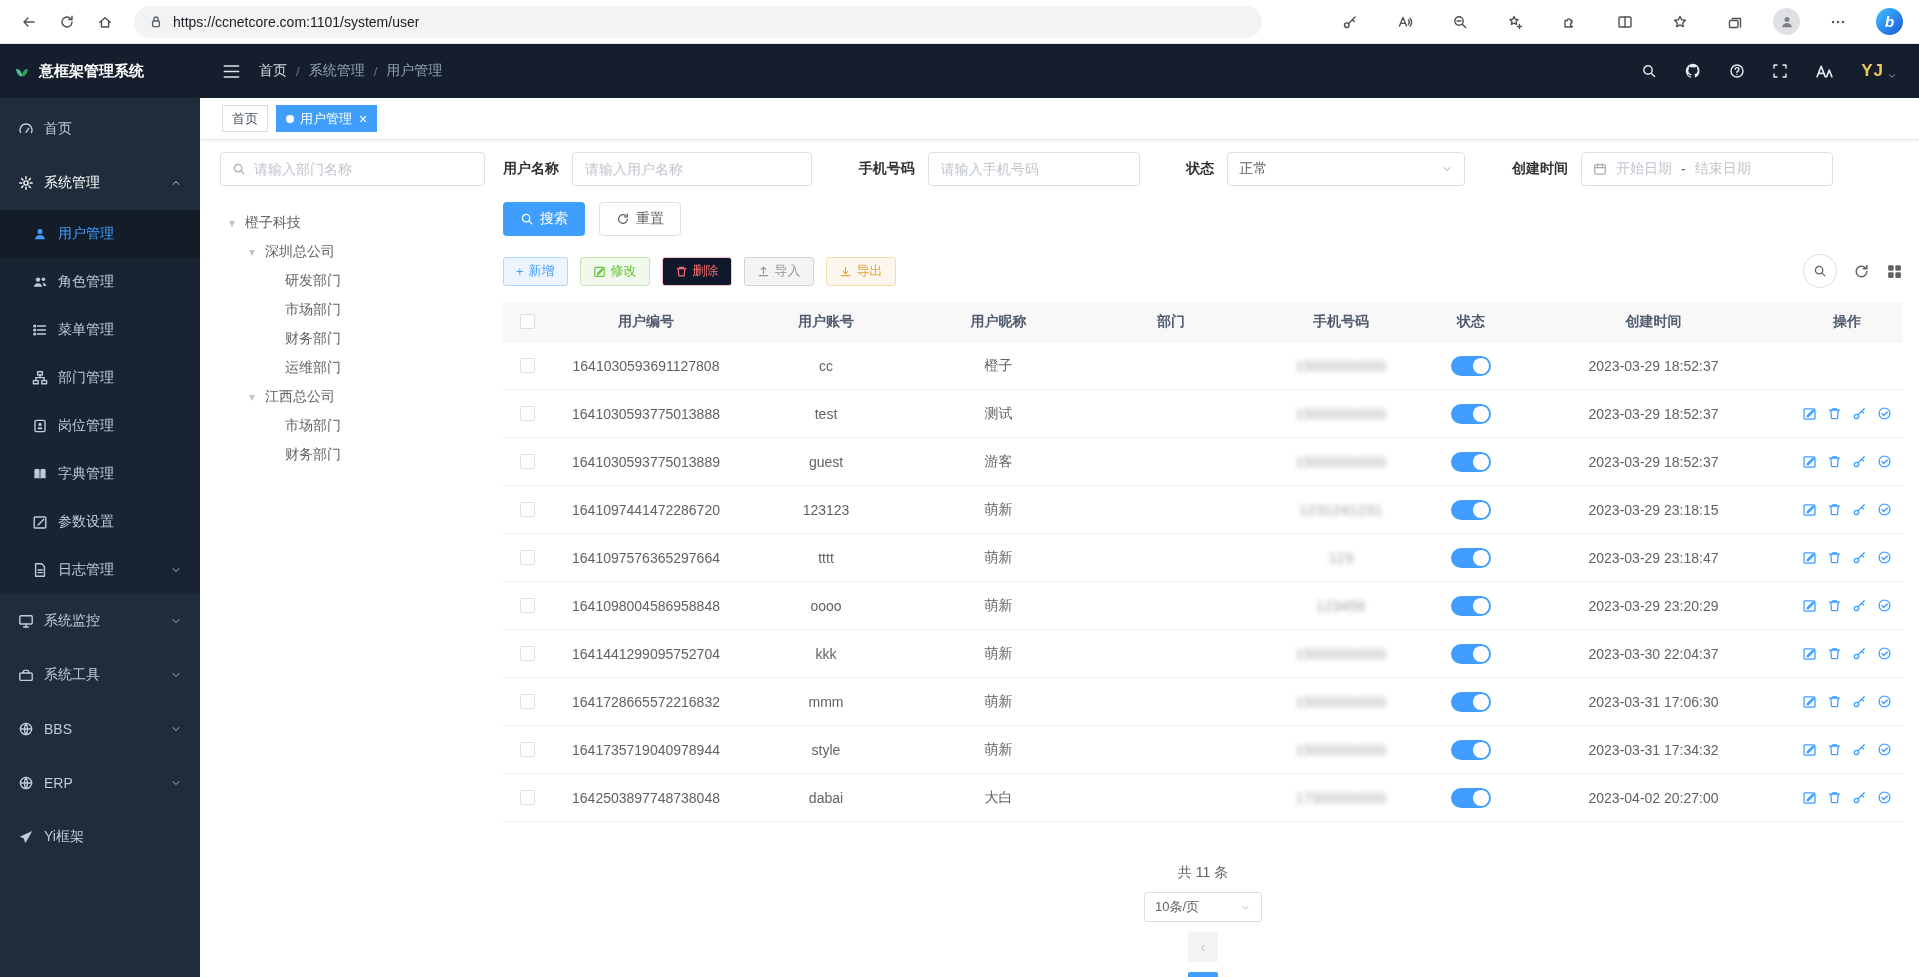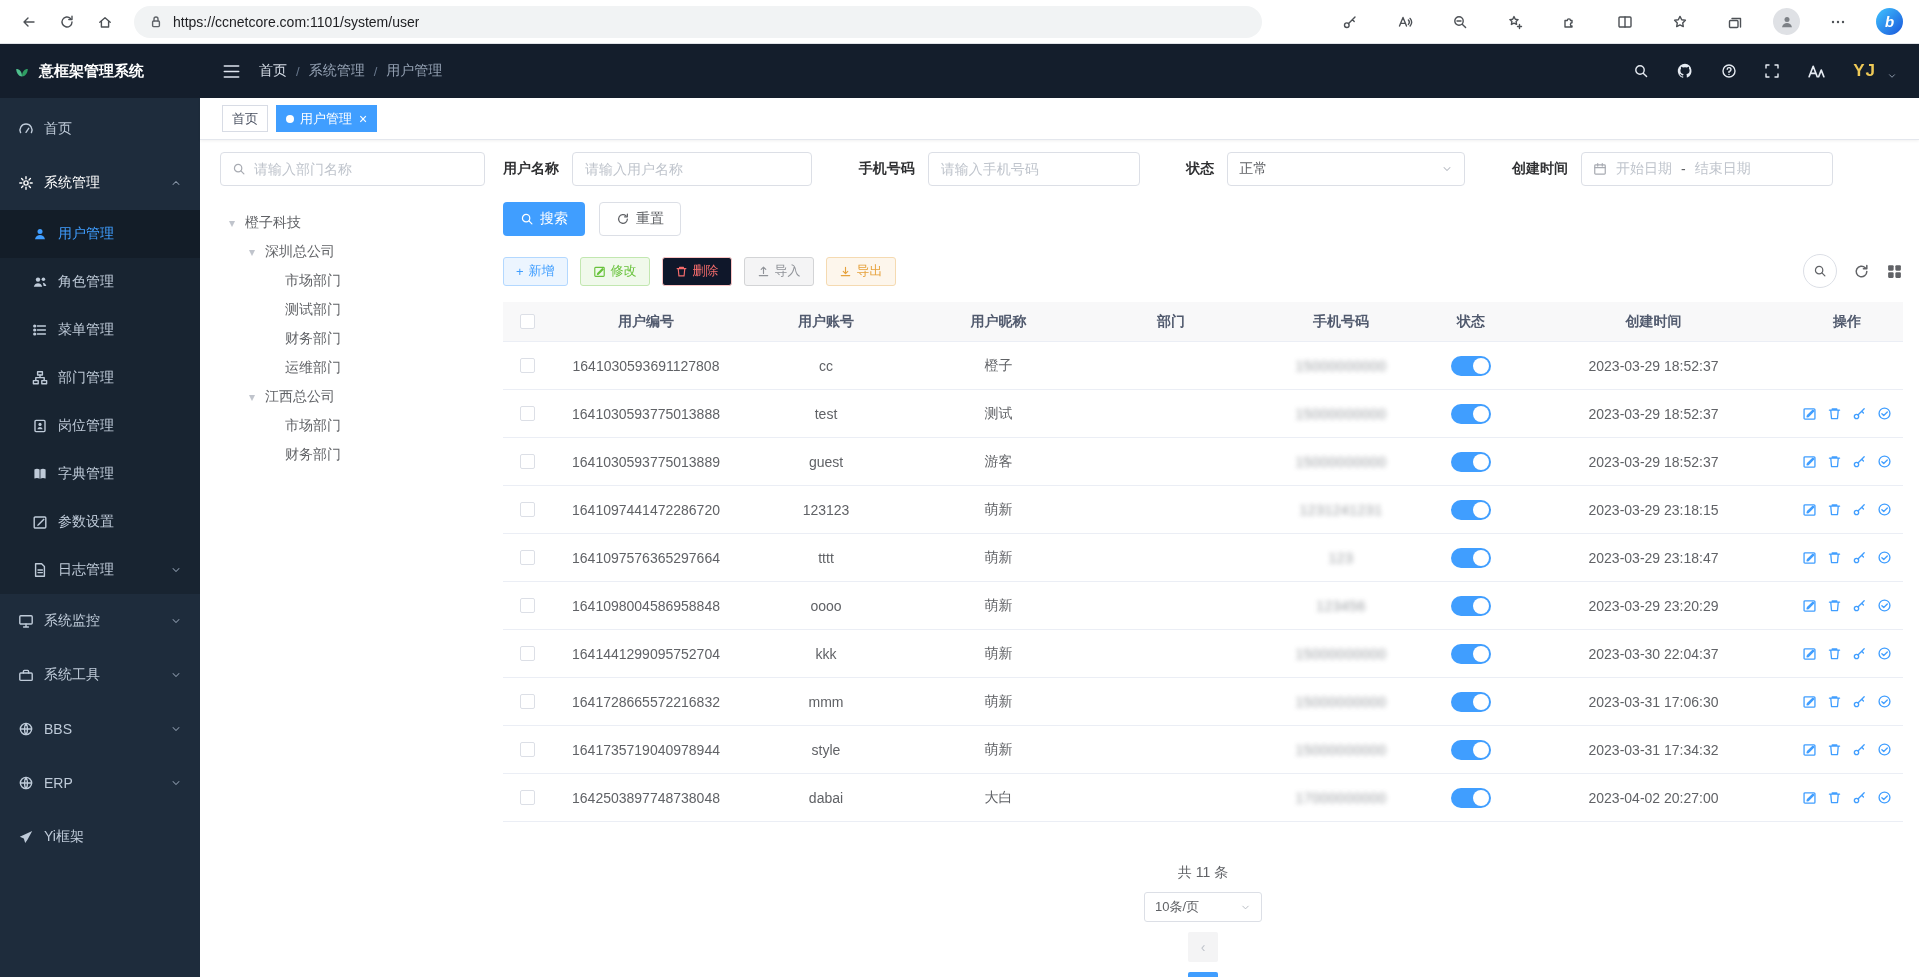--- a/index.html
+++ b/index.html
@@ -37,21 +37,21 @@
   .submenu .menu-item { height:48px; padding-left:32px; }
   .submenu .menu-item.active { color:#409eff; background:#131d28; }
 
   .main { flex:1; display:flex; flex-direction:column; background:#fff; min-width:0; }
   .app-header { height:54px; background:#141e2c; color:#dde4ee; display:flex;
     align-items:center; gap:18px; padding:0 22px; flex:none; }
   .crumb { font-size:14px; color:#d5dce6; }
   .crumb.muted { color:#94a1b3; }
   .crumb-sep { color:#68778c; font-size:13px; }
   .header-right { margin-left:auto; display:flex; align-items:center; gap:27px; color:#e6ebf2; }
-  .yj { font-weight:700; font-size:17px; color:#eec957; letter-spacing:1px; display:flex; align-items:flex-end; gap:11px; }
+  .yj { font-weight:700; font-size:17px; color:#eec957; letter-spacing:1px; display:flex; align-items:flex-end; gap:3px; }
   .yj .caret { color:#9aa7b8; width:10px; height:10px; }
 
   .tags-bar { height:42px; border-bottom:1px solid #e4e7ed; display:flex; align-items:center;
     gap:8px; padding:0 22px; background:#fff; flex:none;
     box-shadow:0 1px 3px rgba(0,0,0,.06); }
   .chip { height:27px; padding:0 9px; border:1px solid #d8dce5; background:#fff; font-size:13px;
     color:#495060; display:inline-flex; align-items:center; gap:6px; cursor:pointer; }
   .chip.active { background:#409eff; border-color:#409eff; color:#fff; }
   .chip .dot { width:8px; height:8px; border-radius:50%; background:#fff; }
   .chip .close { font-size:14px; margin-left:1px; cursor:pointer; }
@@ -429,30 +429,30 @@
             <div class="tree-item" style="padding-left: 6px;">
               <span class="caret">▾</span>
               <span>橙子科技</span>
             </div>
 
             <div class="tree-item" style="padding-left: 26px;">
               <span class="caret">▾</span>
               <span>深圳总公司</span>
             </div>
 
+            <div class="tree-item" style="padding-left: 46px;">
+              <span class="caret" style="visibility: hidden;">▾</span>
+              <span>研发部门</span>
+            </div>
 
             <div class="tree-item" style="padding-left: 46px;">
               <span class="caret" style="visibility: hidden;">▾</span>
               <span>市场部门</span>
             </div>
 
-            <div class="tree-item" style="padding-left: 46px;">
-              <span class="caret" style="visibility: hidden;">▾</span>
-              <span>测试部门</span>
-            </div>
 
             <div class="tree-item" style="padding-left: 46px;">
               <span class="caret" style="visibility: hidden;">▾</span>
               <span>财务部门</span>
             </div>
 
             <div class="tree-item" style="padding-left: 46px;">
               <span class="caret" style="visibility: hidden;">▾</span>
               <span>运维部门</span>
             </div>

